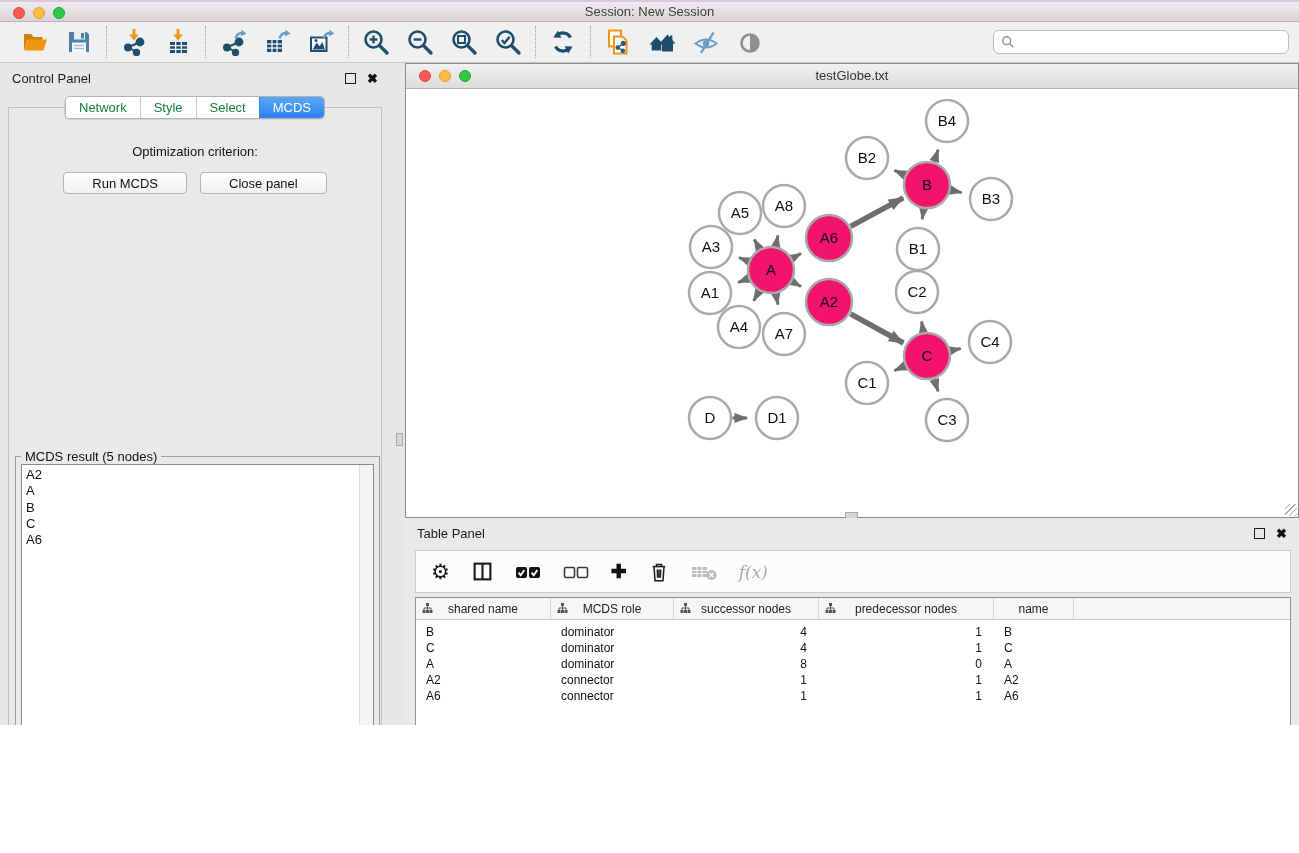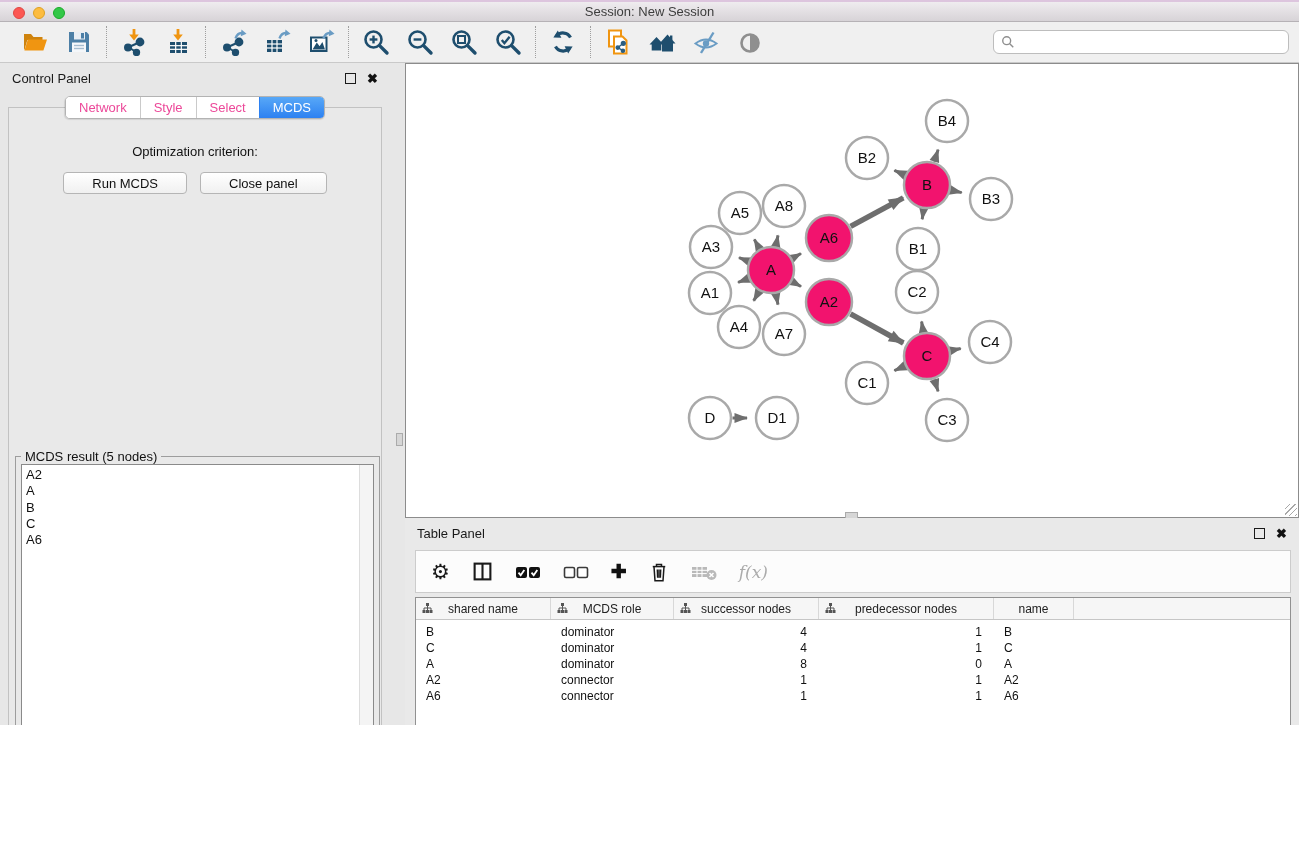--- a/index.html
+++ b/index.html
@@ -34,21 +34,21 @@
   .panel-header{height:26px;display:flex;align-items:center;padding:2px 12px 0 12px;font-size:13px;color:#1a1a1a;justify-content:flex-end;}
   .hdr-btns{margin-left:auto;display:flex;gap:11px;align-items:center;}
   .float-btn{width:9px;height:9px;border:1.5px solid #1a1a1a;background:transparent;}
   .close-btn{font-size:13px;font-weight:bold;color:#111;line-height:1;}
 
   
   .control-panel{position:absolute;left:0;top:63px;width:390px;height:755px;background:#e7e7e7;}
   .cp-tabs{position:absolute;top:33px;left:50%;transform:translateX(-50%);z-index:2;}
   .seg-control{display:inline-flex;background:#fff;border:1px solid #b3b3b3;border-radius:5px;
     overflow:hidden;box-shadow:0 1px 1px rgba(0,0,0,.10);}
-  .seg{padding:3px 13px;font-size:13px;color:#ec4899;border-left:1px solid #cacaca;background:#fff;white-space:nowrap;}
+  .seg{padding:3px 13px;font-size:13px;color:#15803d;border-left:1px solid #cacaca;background:#fff;white-space:nowrap;}
   .seg:first-child{border-left:none;}
   .seg.active{background:linear-gradient(#58a8f7,#2d81f1);color:#fff;border-left-color:#2d81f1;}
   .cp-content{position:absolute;left:8px;right:8px;top:44px;bottom:10px;border:1px solid #c2c2c2;background:#e9e9e9;}
   .opt-label{margin-top:36px;text-align:center;font-size:13px;color:#111;}
   .select-box{margin:9px auto 0;width:316px;height:22px;background:#fff;border:1px solid #ababab;
     border-radius:4px;display:flex;align-items:center;box-sizing:border-box;}
   .select-value{flex:1;font-size:13px;padding-left:8px;color:#111;white-space:nowrap;overflow:hidden;}
   .select-spinner{width:19px;align-self:stretch;background:linear-gradient(#67aef8,#2e7ef0);
     border-radius:0 3px 3px 0;display:flex;flex-direction:column;align-items:center;justify-content:center;gap:2px;}
   .select-spinner svg{display:block;}
@@ -321,20 +321,28 @@
               <div>C</div>
               <div>A6</div>
             </div>
           <div class="list-scrollbar"></div>
         </div>
       </div>
     </div>
   </div>
 
   <div class="network-window">
+    <div class="nw-titlebar">
+      <div class="lights">
+        <span class="light red"></span>
+        <span class="light yellow"></span>
+        <span class="light green"></span>
+      </div>
+      <div class="nw-title">testGlobe.txt</div>
+    </div>
     <div class="nw-canvas">
       <svg id="graph-svg" width="892" height="429">
           <defs>
             <marker id="arr" markerUnits="userSpaceOnUse" markerWidth="15" markerHeight="11" refX="13" refY="5.5" orient="auto">
               <path d="M0.5 0.5 L14 5.5 L0.5 10.5 Z" fill="#6E6E6E"></path>
             </marker>
             <marker id="arrT" markerUnits="userSpaceOnUse" markerWidth="17" markerHeight="13" refX="15" refY="6.5" orient="auto">
               <path d="M0.5 0.5 L16 6.5 L0.5 12.5 Z" fill="#6E6E6E"></path>
             </marker>
           </defs>

